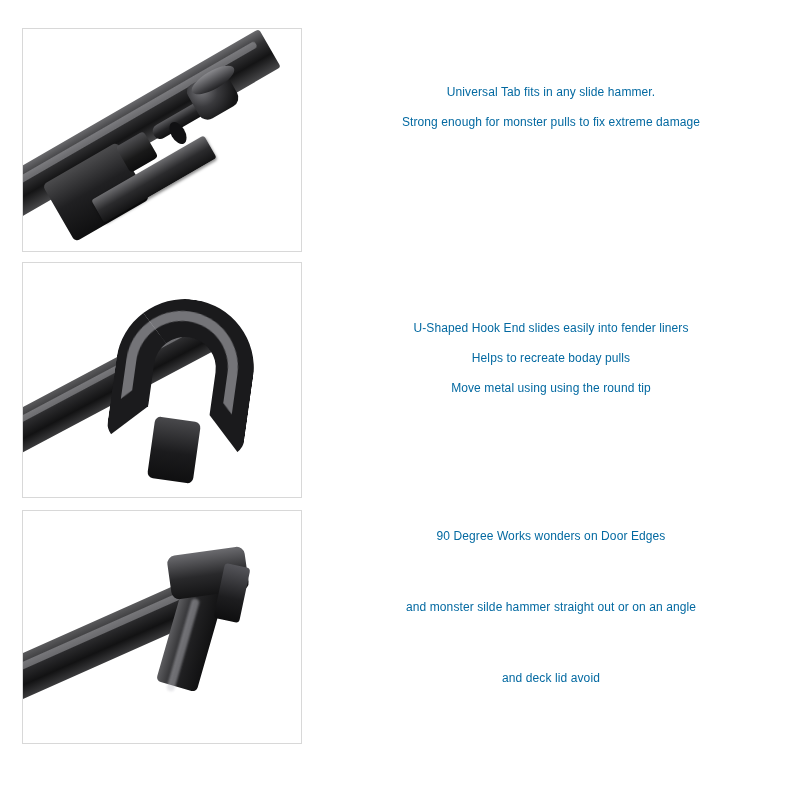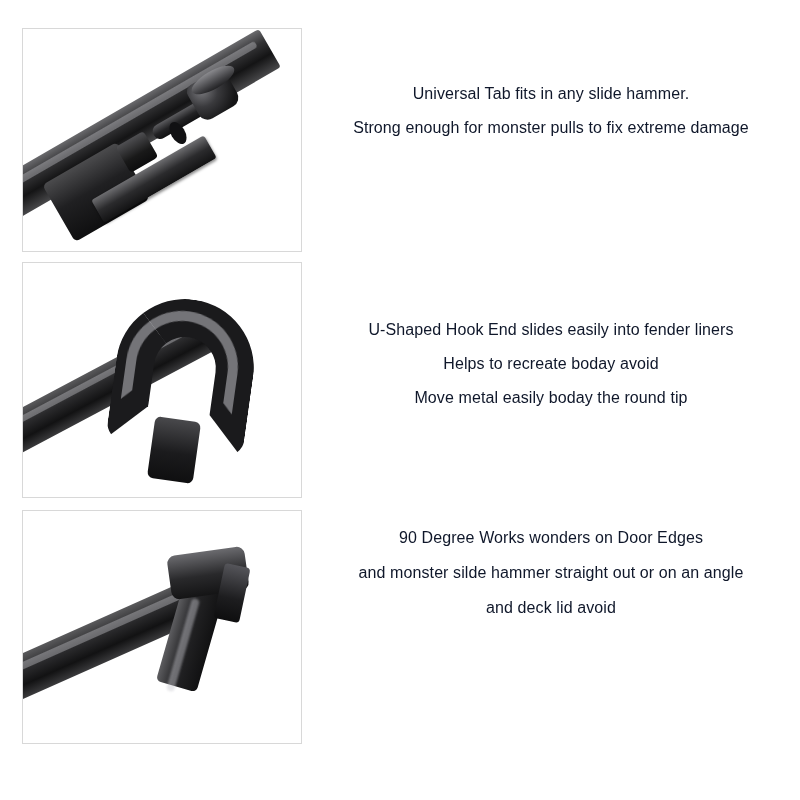--- a/index.html
+++ b/index.html
@@ -52,26 +52,26 @@
     display: flex;
     flex-direction: column;
     justify-content: center;
     align-items: center;
     text-align: center;
     padding: 0 18px;
     box-sizing: border-box;
   }
   .row-1 .text-block { padding-top: 58px; justify-content: flex-start; }
   .row-2 .text-block { padding-top: 60px; justify-content: flex-start; text-align: right; }
-  .row-3 .text-block { padding-top: 20px; justify-content: flex-start; }
+  .row-3 .text-block { padding-top: 20px; justify-content: flex-start; gap: 40px; }
 
   .text-line {
-    font-size: 16px;
+    font-size: 12px;
     line-height: 1.0;
-    color: #0f172a;
+    color: #0369a1;
     margin: 0 0 18px 0;
     white-space: nowrap;
     letter-spacing: 0.1px;
   }
   .row-3 .text-line { margin-bottom: 19px; }
 
   
 
   .tool-shaft {
     position: absolute;
@@ -294,22 +294,22 @@
     <div class="photo-frame">
       <div class="tool-shaft i2-shaft">
         <div class="shaft-highlight" style="left:8px; top:7px; width:210px; height:6px;"></div>
       </div>
       <div class="i2-hook-outer"></div>
       <div class="i2-hook-gloss"></div>
       <div class="i2-tip"></div>
     </div>
     <div class="text-block">
       <p class="text-line">U-Shaped Hook End slides easily into fender liners</p>
-      <p class="text-line">Helps to recreate boday avoid</p>
-      <p class="text-line">Move metal easily boday the round tip</p>
+      <p class="text-line">Helps to recreate boday pulls</p>
+      <p class="text-line">Move metal using using the round tip</p>
     </div>
   </div>
 
   <div class="feature-row row-3">
     <div class="photo-frame">
       <div class="tool-shaft i3-shaft">
         <div class="shaft-highlight" style="left:10px; top:8px; width:230px; height:7px;"></div>
       </div>
       <div class="i3-arm"></div>
       <div class="i3-knee"></div>

